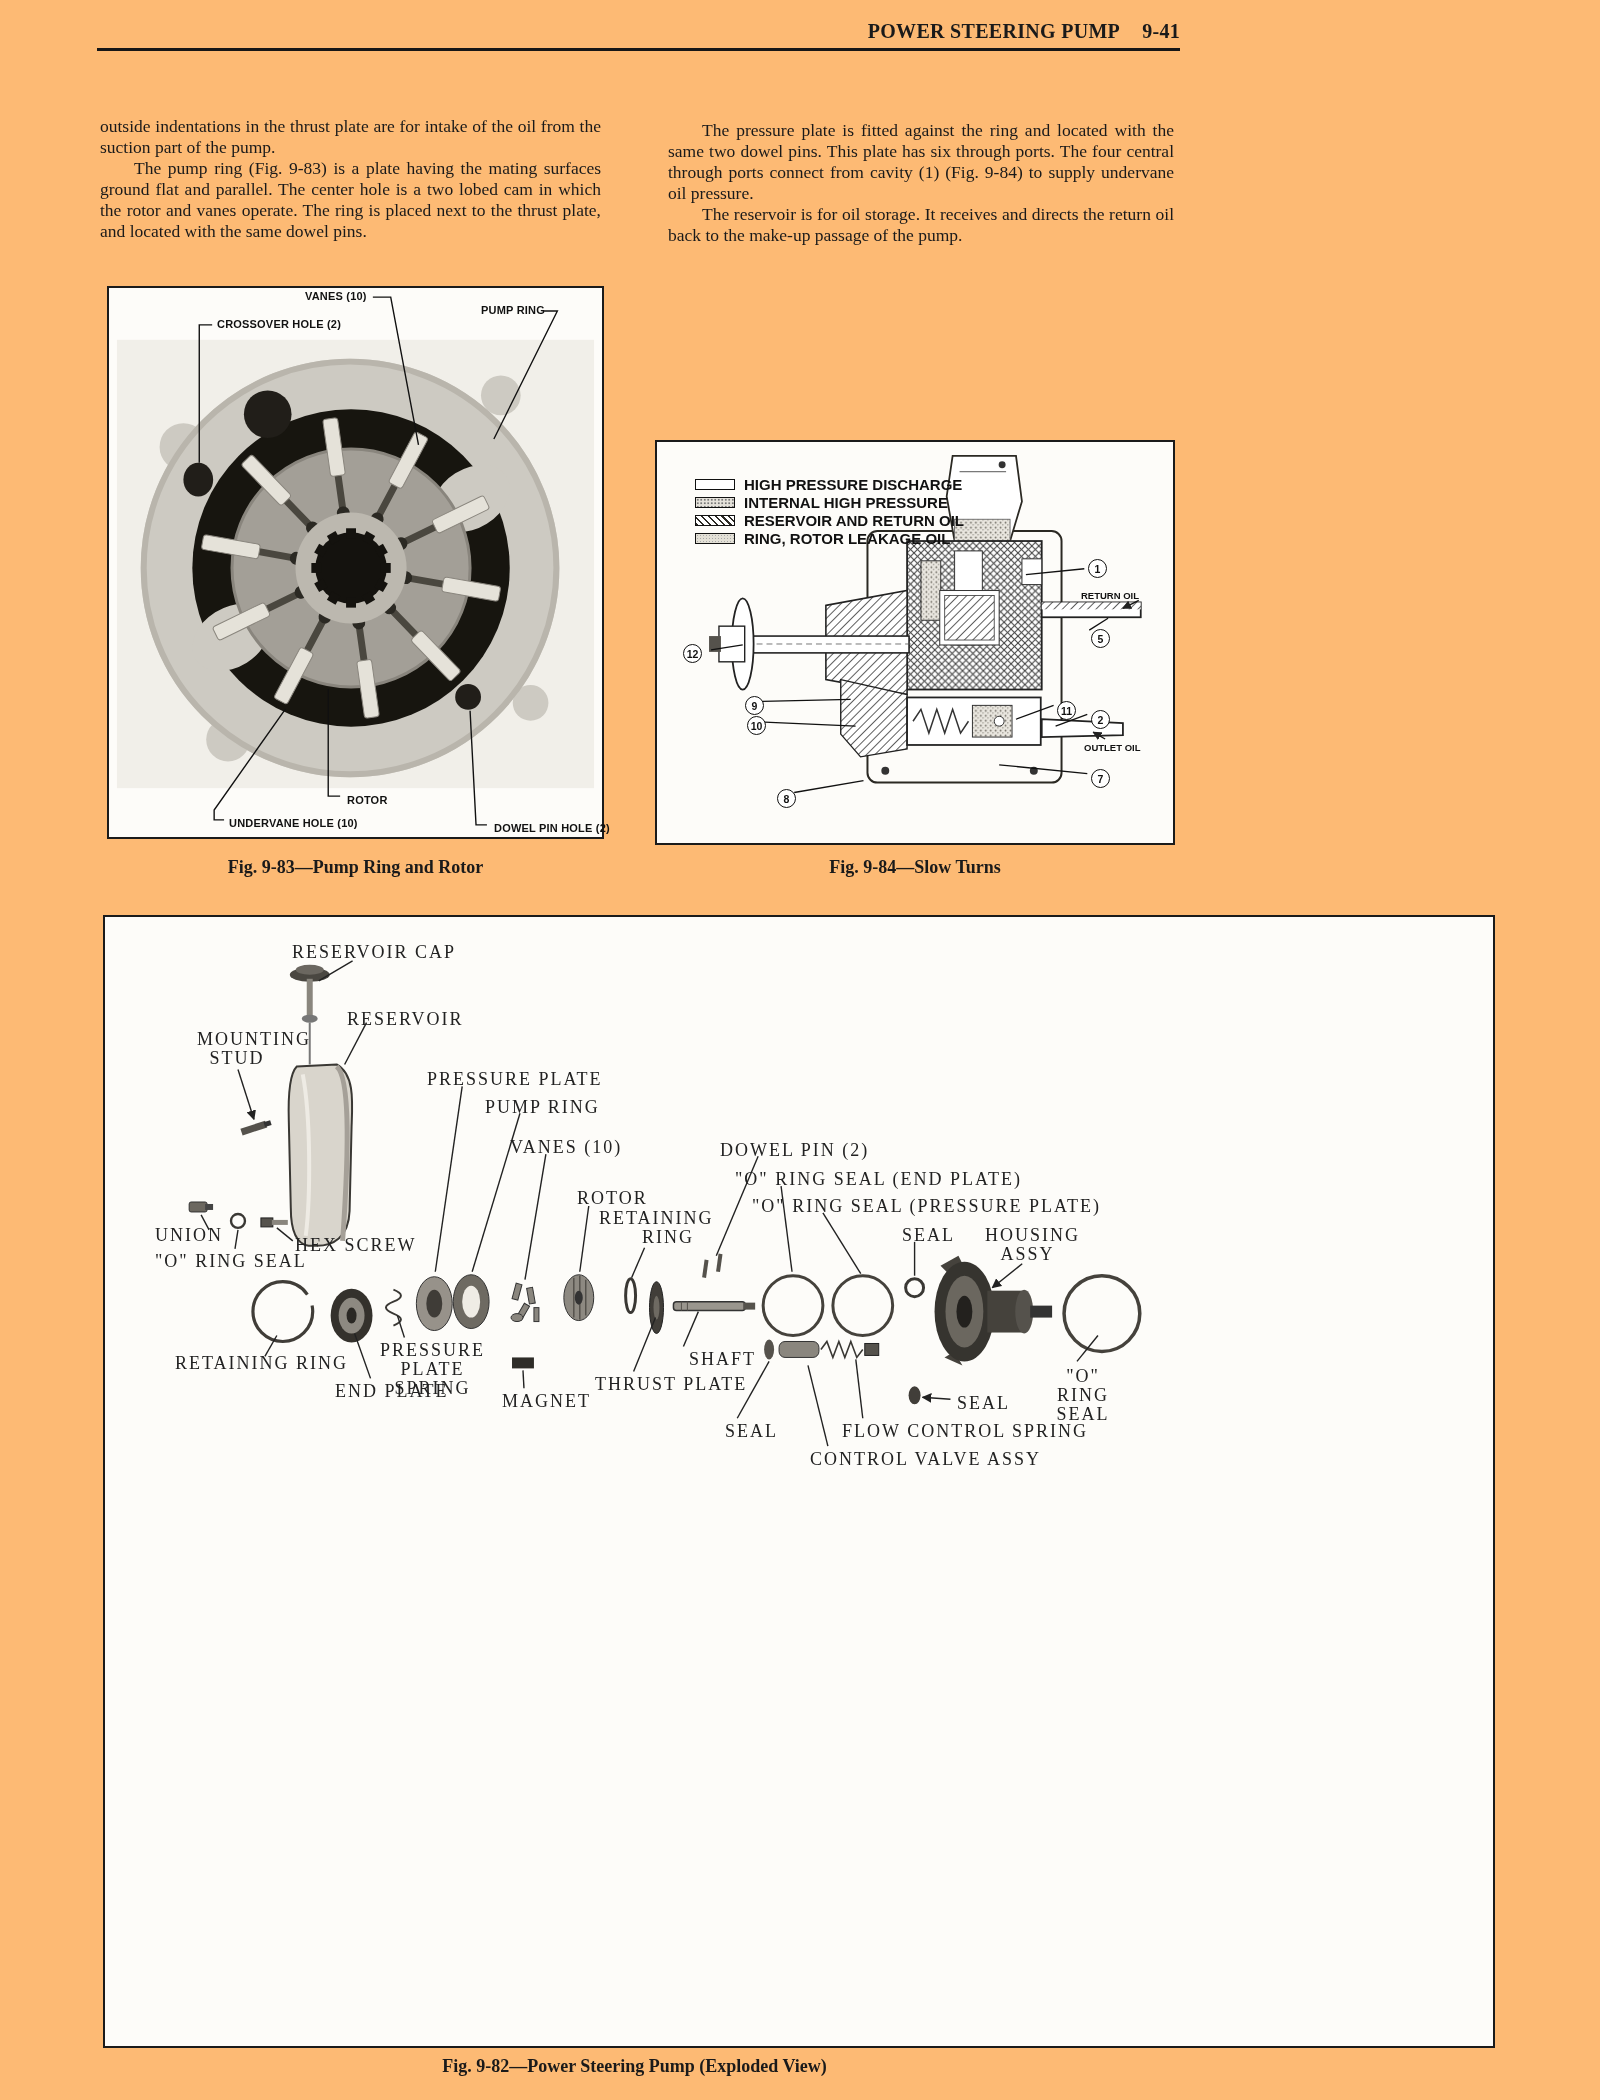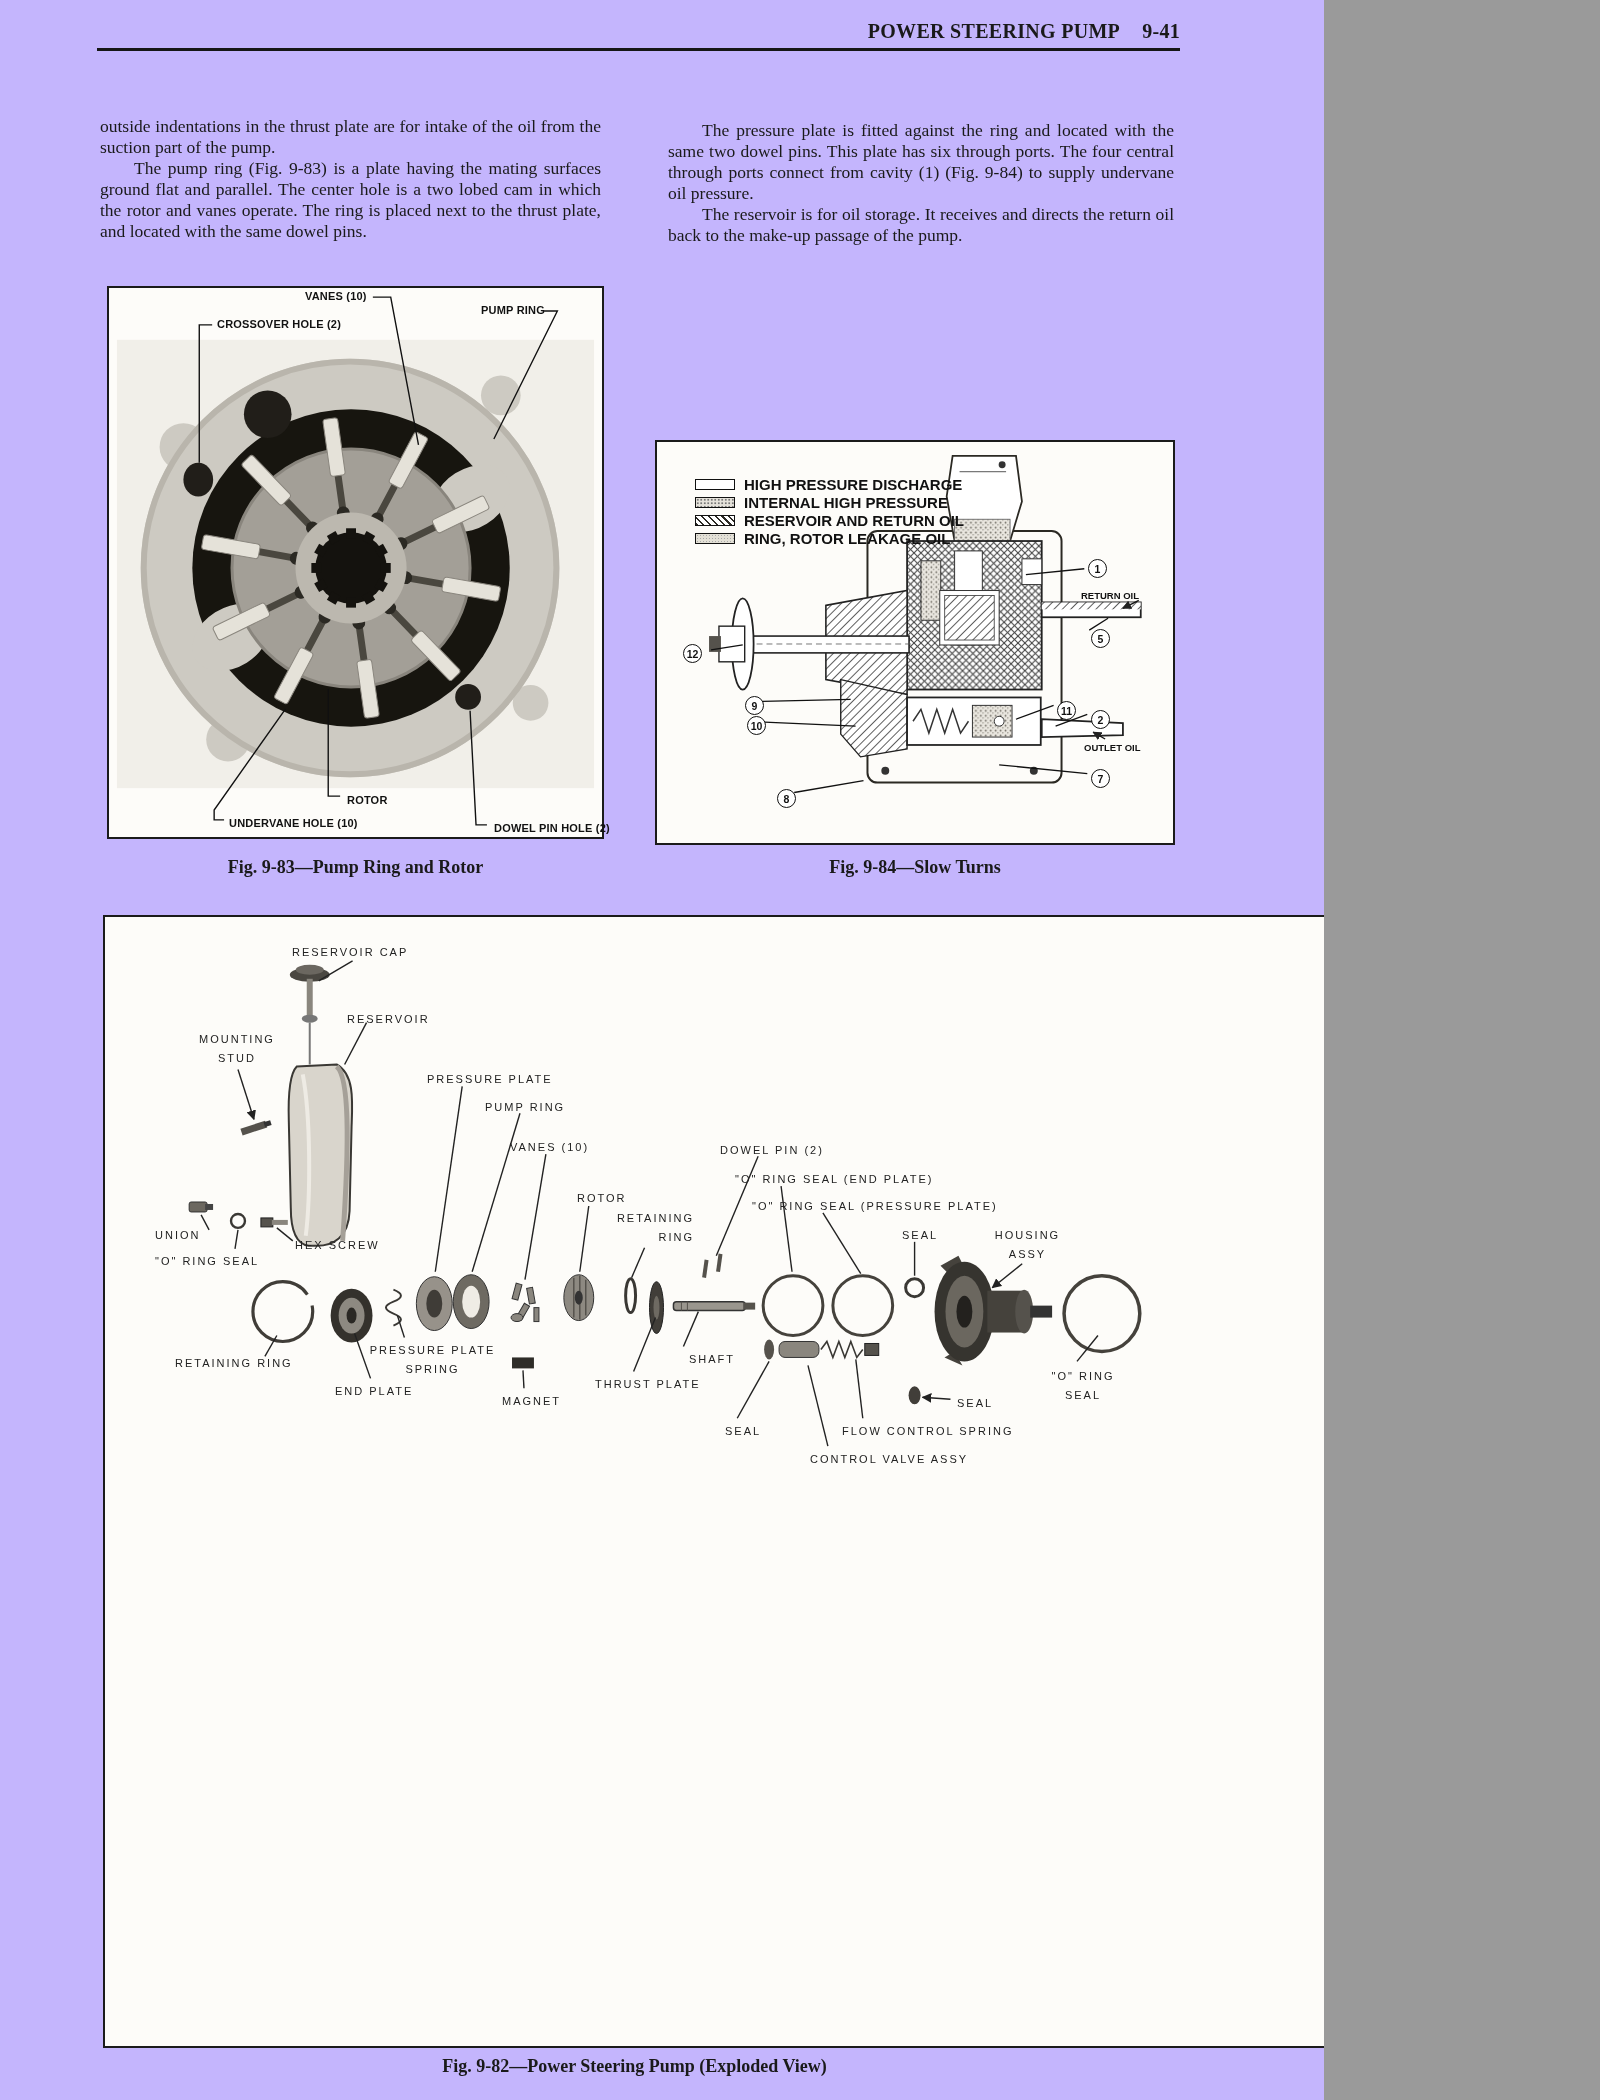--- a/index.html
+++ b/index.html
@@ -1,19 +1,19 @@
 <!DOCTYPE html>
 <html><head>
 <meta charset="utf-8">
 <style>
   * { margin:0; padding:0; box-sizing:border-box; }
   html,body { background:#9a9a9a; }
   .page {
-    position:relative; width:1324px; height:2100px;
-    background:#c4b5fd; overflow:hidden;
+    position:relative; width:1600px; height:2100px;
+    background:#fdba74; overflow:hidden;
     font-family:"Liberation Serif", serif; color:#1a1a1a;
   }
   .running-head {
     position:absolute; top:20px; left:97px; width:1083px;
     text-align:right; font-weight:bold; font-size:20px; letter-spacing:.3px;
   }
   .running-head .pgnum { margin-left:22px; }
   .rule { position:absolute; top:48px; left:97px; width:1083px; height:3px; background:#161616; }
   .col { position:absolute; font-size:17.5px; line-height:21px; text-align:justify; }
   .col p { text-indent:34px; }
@@ -25,21 +25,21 @@
   .figsvg { position:absolute; inset:0; width:100%; height:100%; }
   .flabel {
     position:absolute; font-family:"Liberation Sans", sans-serif; font-weight:bold;
     font-size:11px; letter-spacing:.2px; color:#111; white-space:nowrap;
   }
   .slabel {
     position:absolute; font-family:"Liberation Sans", sans-serif; font-weight:bold;
     font-size:9.5px; color:#111; white-space:nowrap;
   }
   .mlabel {
-    position:absolute; font-family:Liberation Sans, sans-serif; font-size:11px;
+    position:absolute; font-family:Liberation Serif, serif; font-size:18px;
     letter-spacing:2px; color:#222; white-space:pre-line; line-height:19px;
   }
   .mlabel.ctr { text-align:center; }
   .callout {
     position:absolute; width:19px; height:19px; border:1.6px solid #111; border-radius:50%;
     background:#fff; font-family:"Liberation Sans", sans-serif; font-size:10.5px; font-weight:bold;
     display:flex; align-items:center; justify-content:center; color:#111;
   }
   .legendrow { position:absolute; display:flex; align-items:center; gap:9px; height:13px; }
   .legendrow .sw { width:40px; height:11px; border:1.2px solid #111; background:#fff; flex:0 0 auto; }

